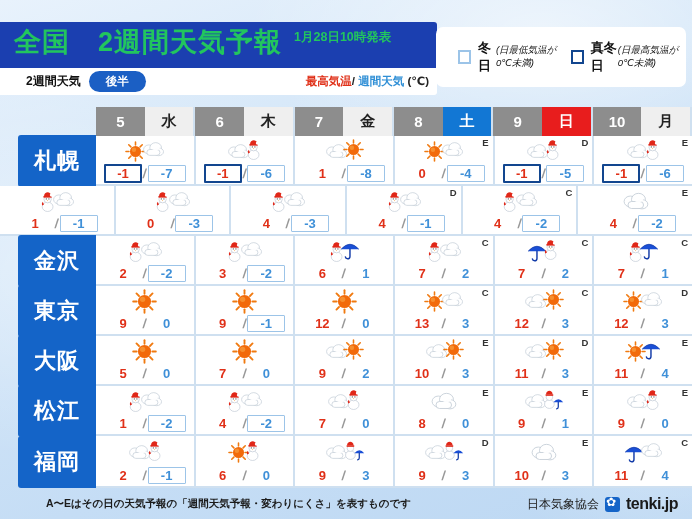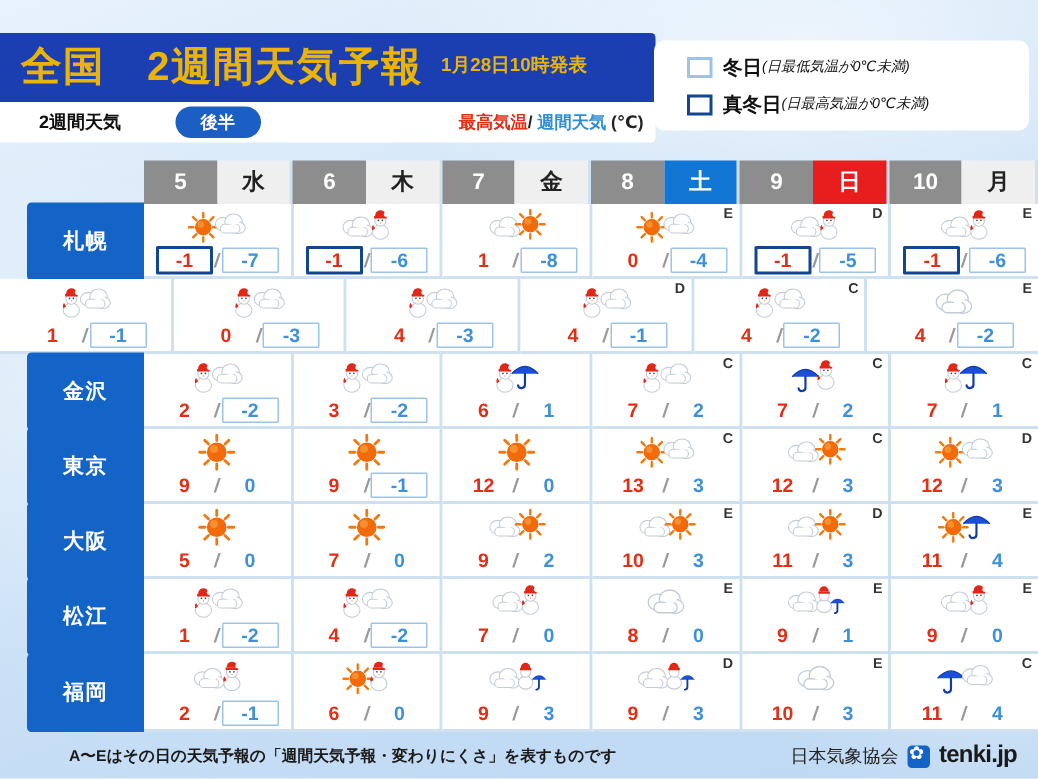--- a/index.html
+++ b/index.html
@@ -15,45 +15,45 @@
     background:
       radial-gradient(ellipse 420px 200px at 78% 6%, rgba(255,255,255,.55), rgba(255,255,255,0) 70%),
       radial-gradient(ellipse 300px 260px at 6% 52%, rgba(255,255,255,.38), rgba(255,255,255,0) 72%),
       radial-gradient(ellipse 260px 200px at 97% 82%, rgba(255,255,255,.30), rgba(255,255,255,0) 70%);
     pointer-events: none;
   }
 
   
   .hdr-wrap { position: absolute; left: 0; top: 22px; width: 437px; }
   .hdr-bar {
-    background: #1b3fb0; color: #eab308; height: 46px;
-    display: flex; align-items: center; padding: 2px 10px 3px 14px;
+    background: #1b3fb0; color: #22c55e; height: 46px;
+    display: flex; align-items: flex-start; padding: 7px 10px 3px 14px;
     border-radius: 0 3px 0 0;
   }
   .hdr-title { font-size: 27px; font-weight: bold; letter-spacing: 1px; line-height: 1; }
   .hdr-pub { font-size: 12.5px; font-weight: bold; margin-left: 12px; margin-bottom: 3px; }
   .hdr-sub {
     background: #fff; height: 27px; display: flex; align-items: center;
-    padding: 0 8px 0 26px; border-radius: 0 0 3px 0; gap: 28px;
+    padding: 0 8px 0 26px; border-radius: 0 0 3px 0;
   }
   .hdr-sub-label { font-size: 12px; font-weight: bold; color: #101010; }
   .hdr-pill {
     background: #1b5fc4; color: #fff; font-size: 11.5px; font-weight: bold;
     border-radius: 11px; padding: 3px 17px; margin-left: 8px;
   }
   .hdr-legend-temp { margin-left: auto; font-size: 11.5px; font-weight: bold; }
   .t-hi { color: #e03018; }
   .t-lo { color: #2f8fd6; }
   .t-unit { color: #222; font-weight: bold; }
 
   
   .legend-box {
     position: absolute; right: 6px; top: 27px; width: 250px; height: 60px;
     background: #fff; border-radius: 7px;
-    display: flex; flex-direction: column; justify-content: center; gap: 7px;
+    display: flex; flex-direction: row; justify-content: center; gap: 7px;
     padding-left: 22px;
   }
   .legend-row { display: flex; align-items: center; }
   .lg-sw { width: 17px; height: 14px; background: #fff; margin-right: 7px; }
   .lg-sw.light { border: 2px solid #9cc4e8; }
   .lg-sw.dark  { border: 2px solid #12468f; }
   .lg-name { font-size: 13px; font-weight: bold; color: #111; }
   .lg-note { font-size: 9.5px; color: #111; margin-left: 0; font-style: italic; }
 
   
@@ -72,21 +72,21 @@
   .ddow.sun { background: #e81d1d; color: #fff; }
 
   .rows { }
   .row { display: flex; height: 50px; }
   .row:last-child { height: 52px; }
   .city {
     width: 96px; display: flex; align-items: center; justify-content: center;
     position: relative;
   }
   .city-chip {
-    background: #1464c8; color: #fff; font-size: 14px; font-weight: bold;
+    background: #1464c8; color: #fff; font-size: 22px; font-weight: bold;
     width: 78px; height: 52px; margin-left: 18px;
     display: flex; align-items: center; justify-content: center;
     border-radius: 3px 0 0 3px; letter-spacing: 1px;
   }
   .cells { flex: 1; display: flex; }
   .cell {
     flex: 1; background: #fff; border-right: 2px solid #cfe0f0;
     border-bottom: 2px solid #cfe0f0; position: relative;
     display: flex; flex-direction: column;
   }

